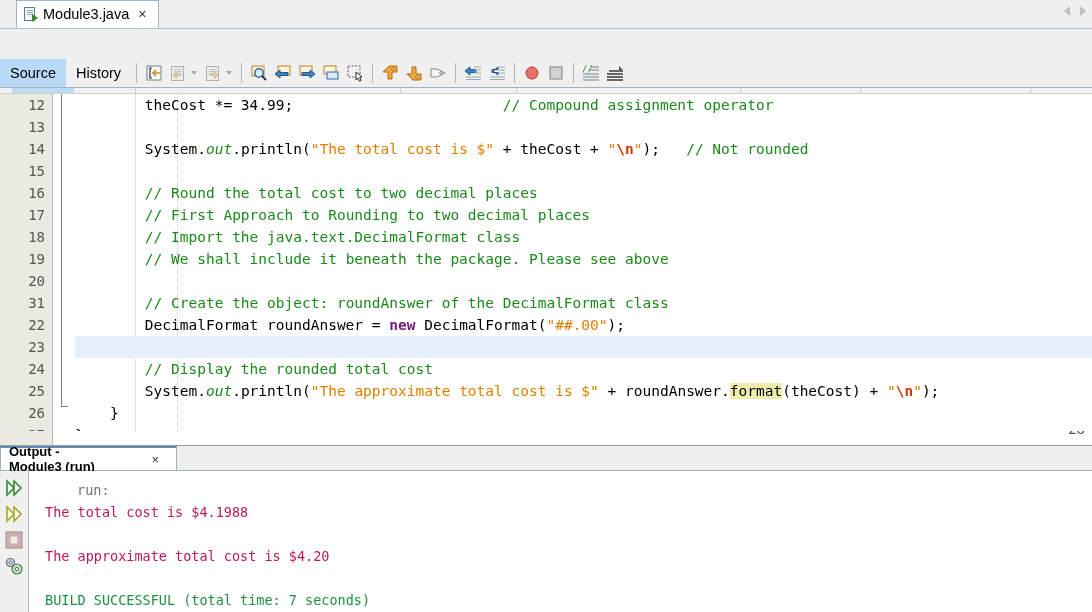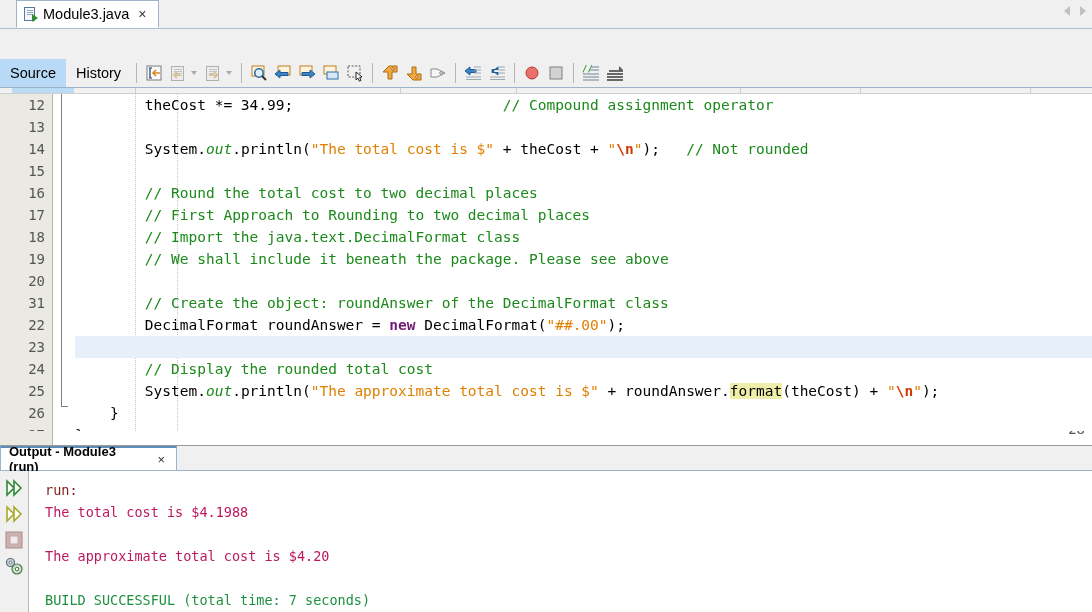--- a/index.html
+++ b/index.html
@@ -76,33 +76,33 @@
 
   .ebottom{position:absolute;left:0;right:0;bottom:0;height:14px;background:#fff;overflow:hidden;}
   .ebottom .num27{position:absolute;left:0;top:-8px;width:52px;height:22px;background:#eaeae2;border-right:1px solid #b6b6ac;}
   .ebottom .t{position:absolute;right:7px;top:-10px;font-family:"DejaVu Sans Mono",monospace;font-size:14px;color:#555;}
 
   
   .outwin{position:relative;height:197px;background:#f0f0f0;border-top:1px solid #9a9a9a;}
   .outtabrow{height:25px;position:relative;background:#f0f0f0;}
   .outtab{
     position:absolute;left:0;top:0;height:25px;display:flex;align-items:center;
-    padding:0 11px 0 8px;background:#ffffff;border:1px solid #9cb3c9;border-top:2px solid #5b8db8;
+    padding:0 17px 0 8px;background:#ffffff;border:1px solid #9cb3c9;border-top:2px solid #5b8db8;
     box-sizing:border-box;
     gap:28px;
   }
   .outtab .label{font-size:13px;font-weight:bold;color:#000;}
   .outtab .x{font-size:13px;color:#333;margin-left:8px;}
   .outtabfill{position:absolute;left:0;right:0;bottom:0;height:1px;background:#9cb3c9;}
 
   .outbody{position:relative;height:171px;background:#ffffff;display:flex;}
   .outicons{width:29px;background:#f0f0f0;border-right:1px solid #b9b9b9;padding-top:6px;box-sizing:border-box;}
   .oicon{width:22px;height:22px;margin:0 auto 4px auto;position:relative;}
   .outtext{flex:1;padding:8px 0 0 16px;font-family:"DejaVu Sans Mono",monospace;font-size:13.5px;line-height:22px;white-space:pre;}
-  .o-gray{color:#7f1d1d;}
+  .o-gray{color:#737373;margin-left:32px;}
   .o-black{color:#be185d;}
   .o-green{color:#1f9040;}
 </style>
 </head>
 <body>
 
 <div class="app">
 
   <div class="tabrow">
     <div class="filetab" id="filetab" style="width: 143px;">

